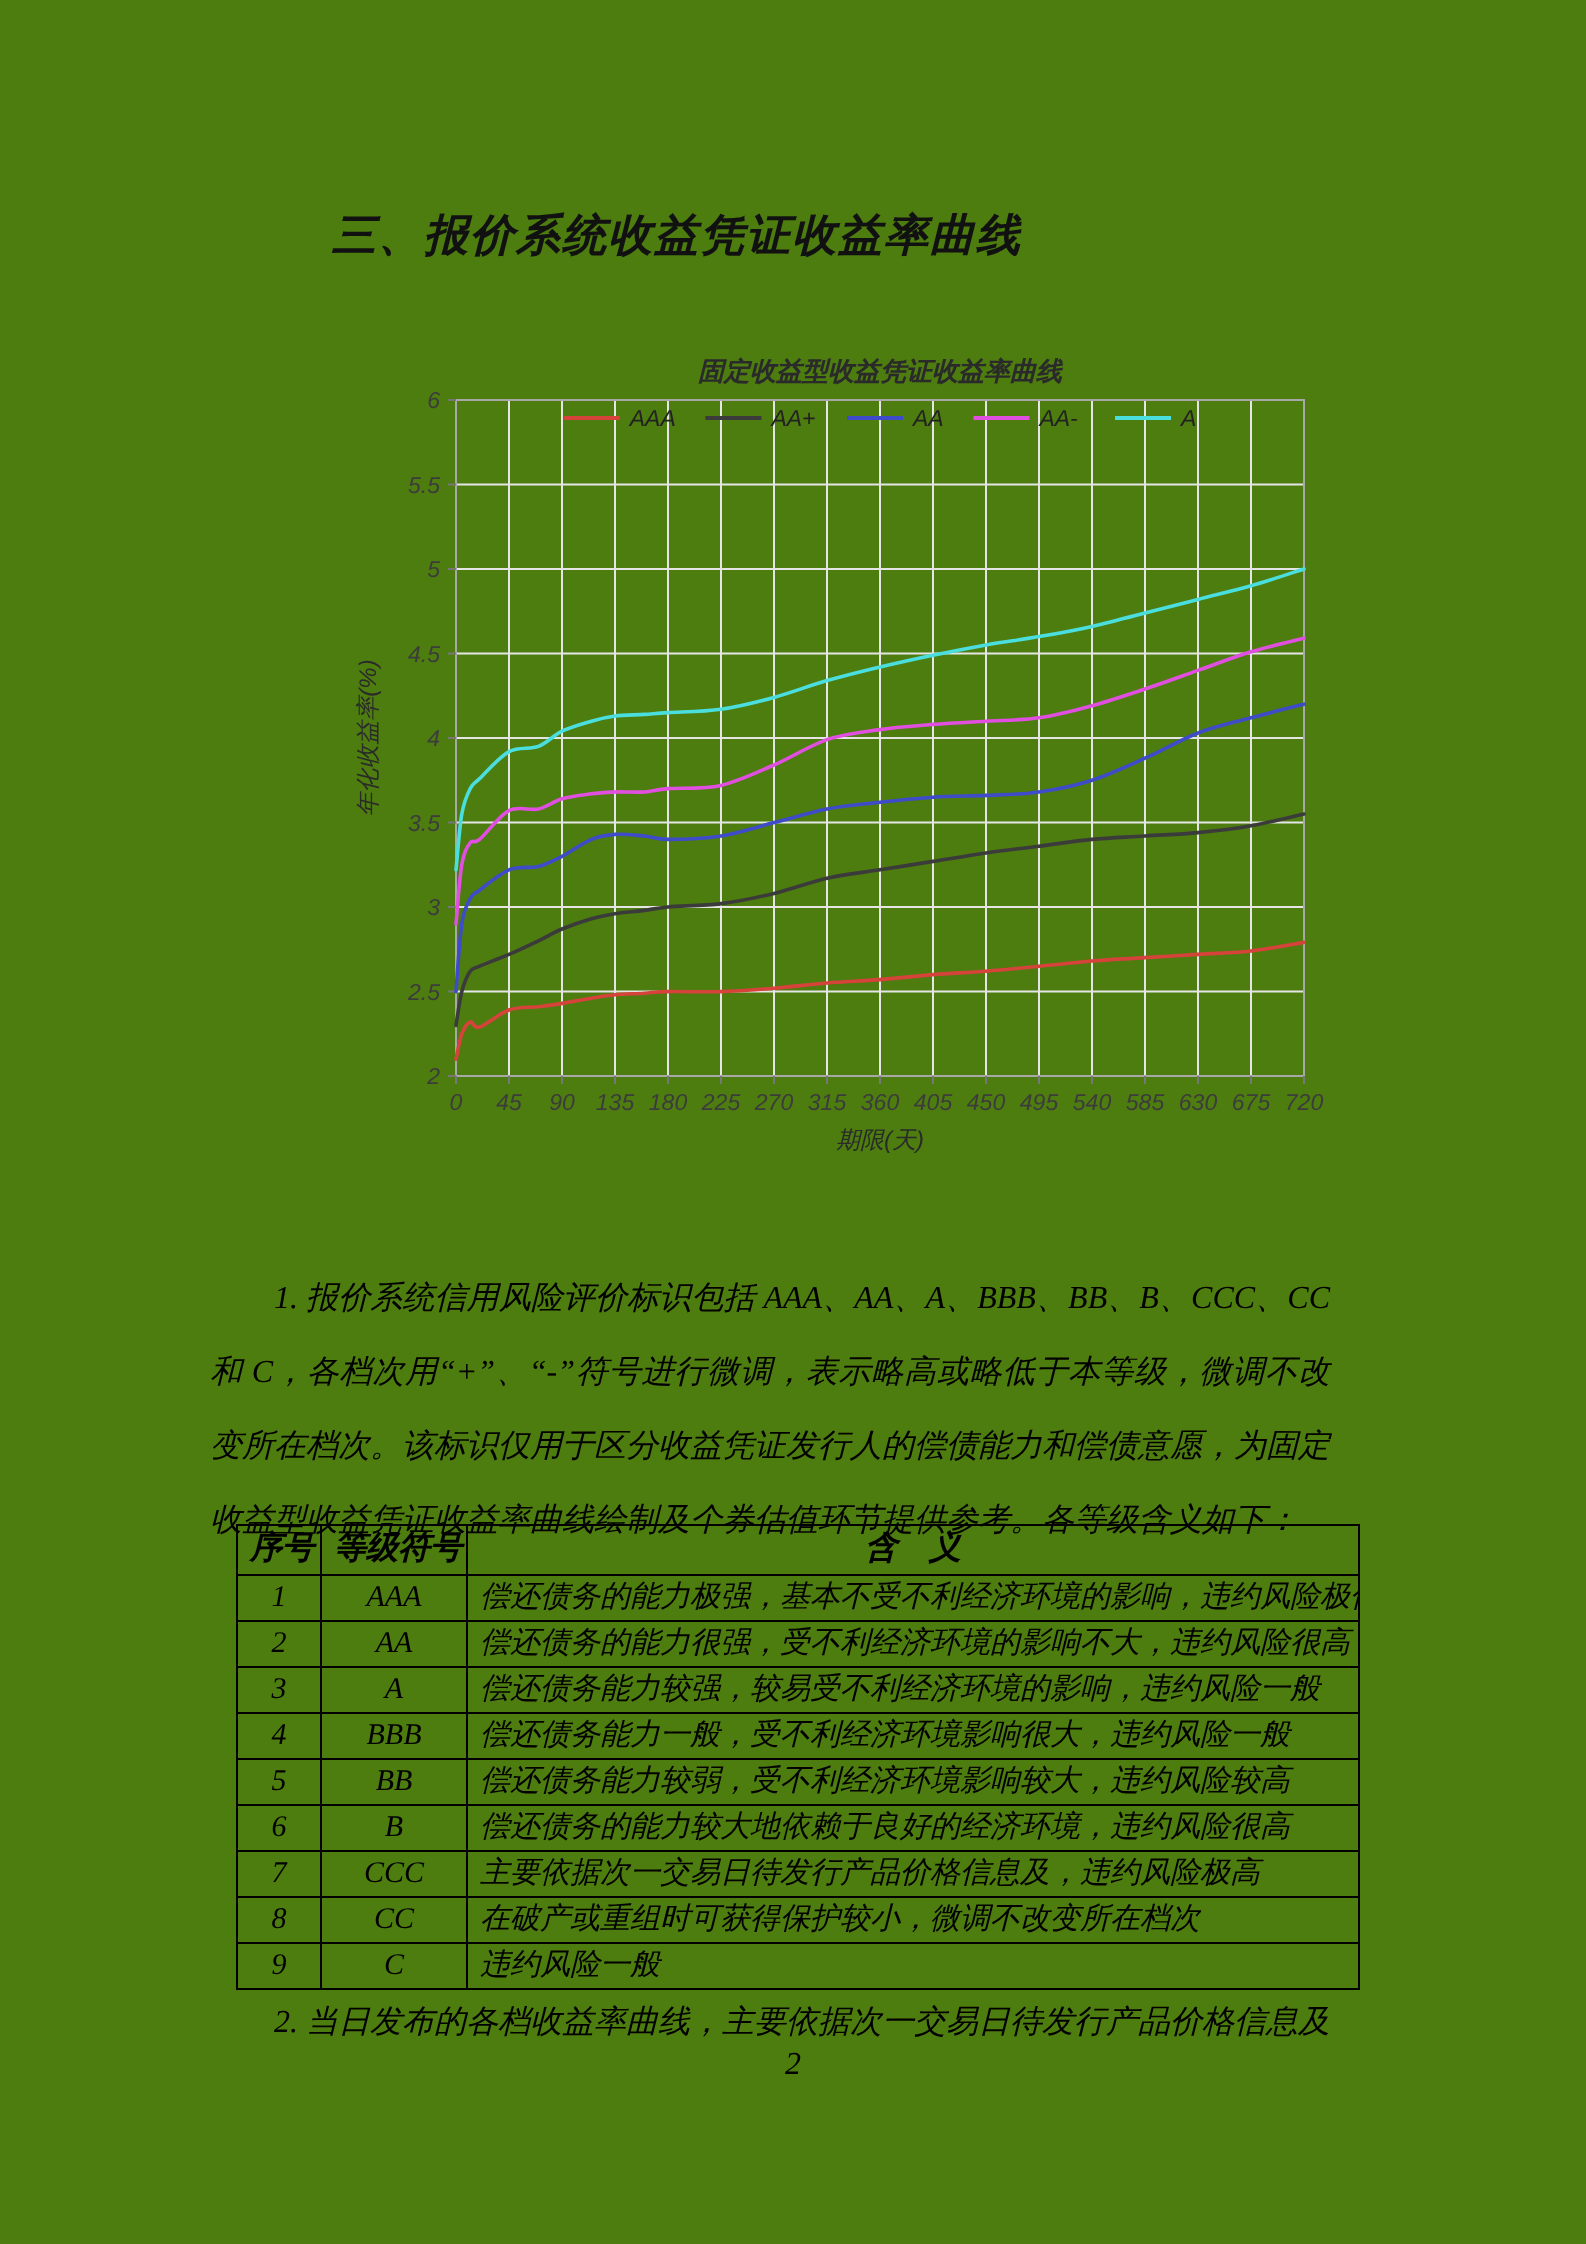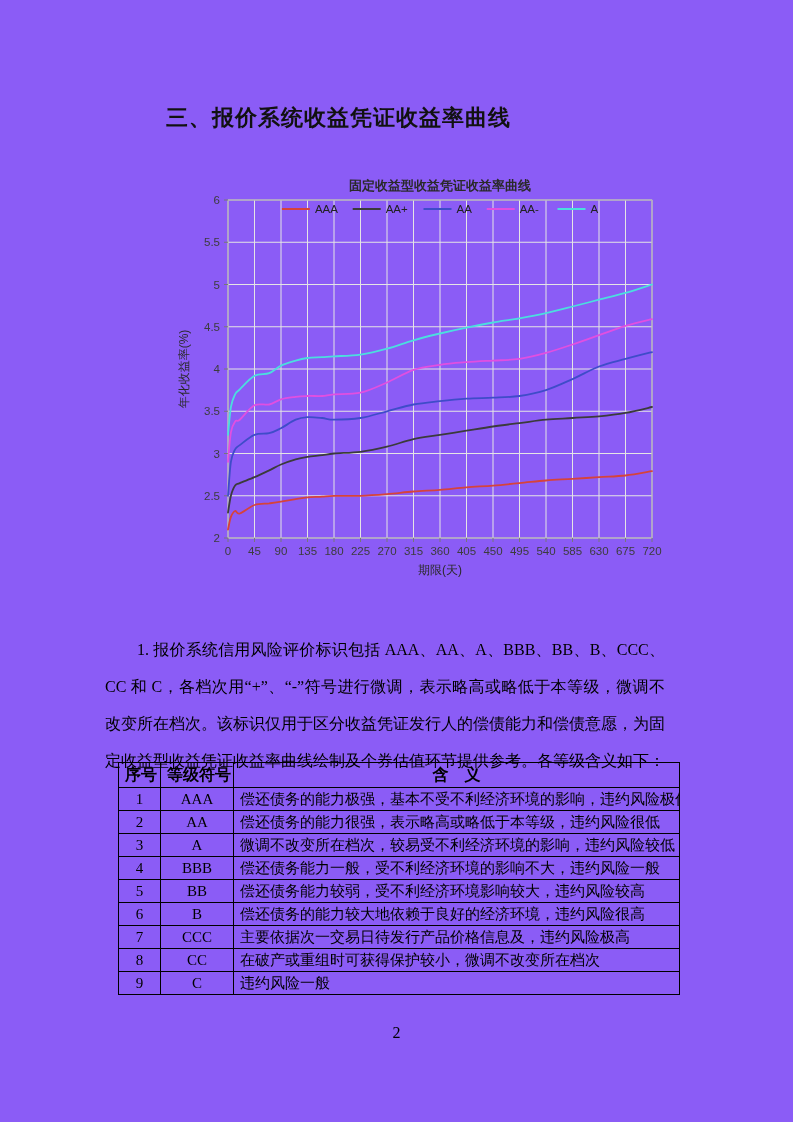--- a/index.html
+++ b/index.html
@@ -1,17 +1,17 @@
 <!DOCTYPE html>
 <html><head>
 <meta charset="utf-8">
 <style>
   html,body{margin:0;padding:0;background:#fff;}
   body{width:793px;height:1122px;position:relative;font-family:"Liberation Serif",serif;color:#000;}
-  .page{position:absolute;inset:0;background:#8b5cf6;overflow:hidden;}
+  .page{position:absolute;inset:0;background:#4d7c0f;overflow:hidden;font-style:italic;}
   .heading{position:absolute;left:166px;top:103px;font-family:"Liberation Sans",sans-serif;
            font-weight:bold;font-size:22px;letter-spacing:1px;color:#111;}
   #chart{position:absolute;left:170px;top:176px;}
   .statement{position:absolute;left:118px;top:597px;width:560px;font-weight:bold;
              font-size:17px;text-indent:1.7em;font-family:"Liberation Sans",sans-serif;}
   .para{position:absolute;left:105px;width:560px;font-size:16px;line-height:37px;
         text-align:justify;text-indent:2em;}
   #para1{top:631px;}
   #para2{top:993px;}
   table.grade{position:absolute;left:118px;top:762px;border-collapse:collapse;
@@ -148,31 +148,31 @@
     </thead>
     <tbody id="grade-tbody">
         <tr>
           <td class="c">1</td>
           <td class="c">AAA</td>
           <td>偿还债务的能力极强，基本不受不利经济环境的影响，违约风险极低</td>
         </tr>
         <tr>
           <td class="c">2</td>
           <td class="c">AA</td>
-          <td>偿还债务的能力很强，表示略高或略低于本等级，违约风险很低</td>
+          <td>偿还债务的能力很强，受不利经济环境的影响不大，违约风险很高</td>
         </tr>
         <tr>
           <td class="c">3</td>
           <td class="c">A</td>
-          <td>微调不改变所在档次，较易受不利经济环境的影响，违约风险较低</td>
+          <td>偿还债务能力较强，较易受不利经济环境的影响，违约风险一般</td>
         </tr>
         <tr>
           <td class="c">4</td>
           <td class="c">BBB</td>
-          <td>偿还债务能力一般，受不利经济环境的影响不大，违约风险一般</td>
+          <td>偿还债务能力一般，受不利经济环境影响很大，违约风险一般</td>
         </tr>
         <tr>
           <td class="c">5</td>
           <td class="c">BB</td>
           <td>偿还债务能力较弱，受不利经济环境影响较大，违约风险较高</td>
         </tr>
         <tr>
           <td class="c">6</td>
           <td class="c">B</td>
           <td>偿还债务的能力较大地依赖于良好的经济环境，违约风险很高</td>
@@ -188,16 +188,17 @@
           <td>在破产或重组时可获得保护较小，微调不改变所在档次</td>
         </tr>
         <tr>
           <td class="c">9</td>
           <td class="c">C</td>
           <td>违约风险一般</td>
         </tr>
       </tbody>
   </table>
 
+  <div class="para" id="para2">2. 当日发布的各档收益率曲线，主要依据次一交易日待发行产品价格信息及</div>
 
   <div class="pagenum">2</div>
 
 </div>
 
 </body></html>

